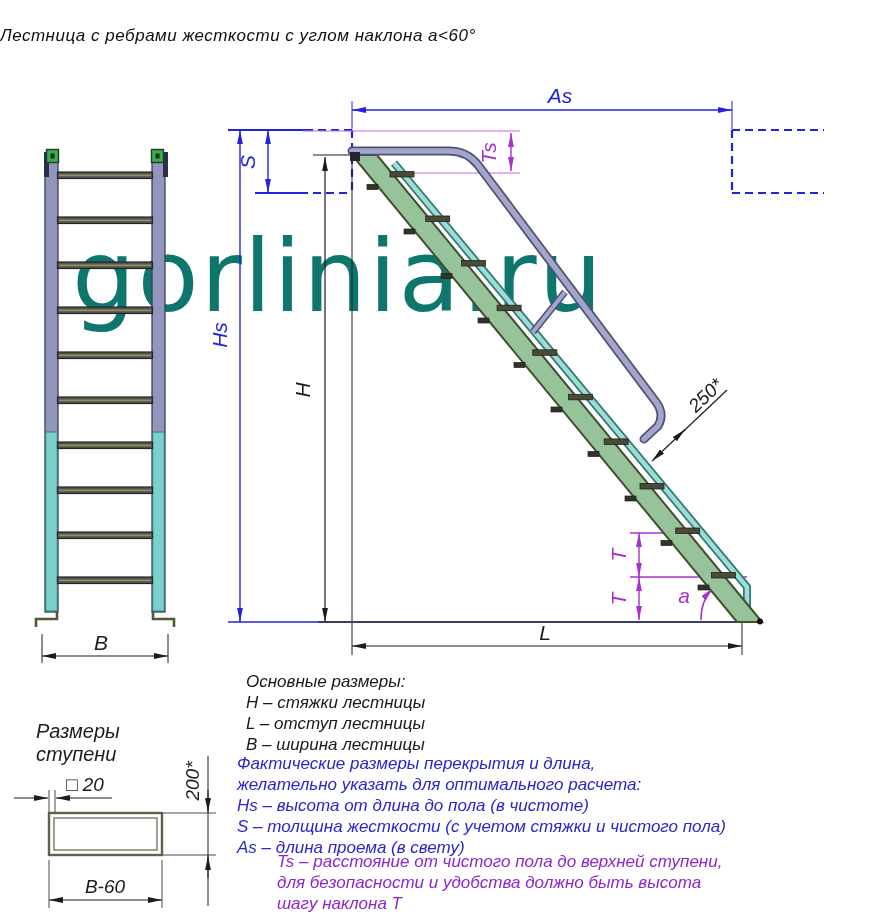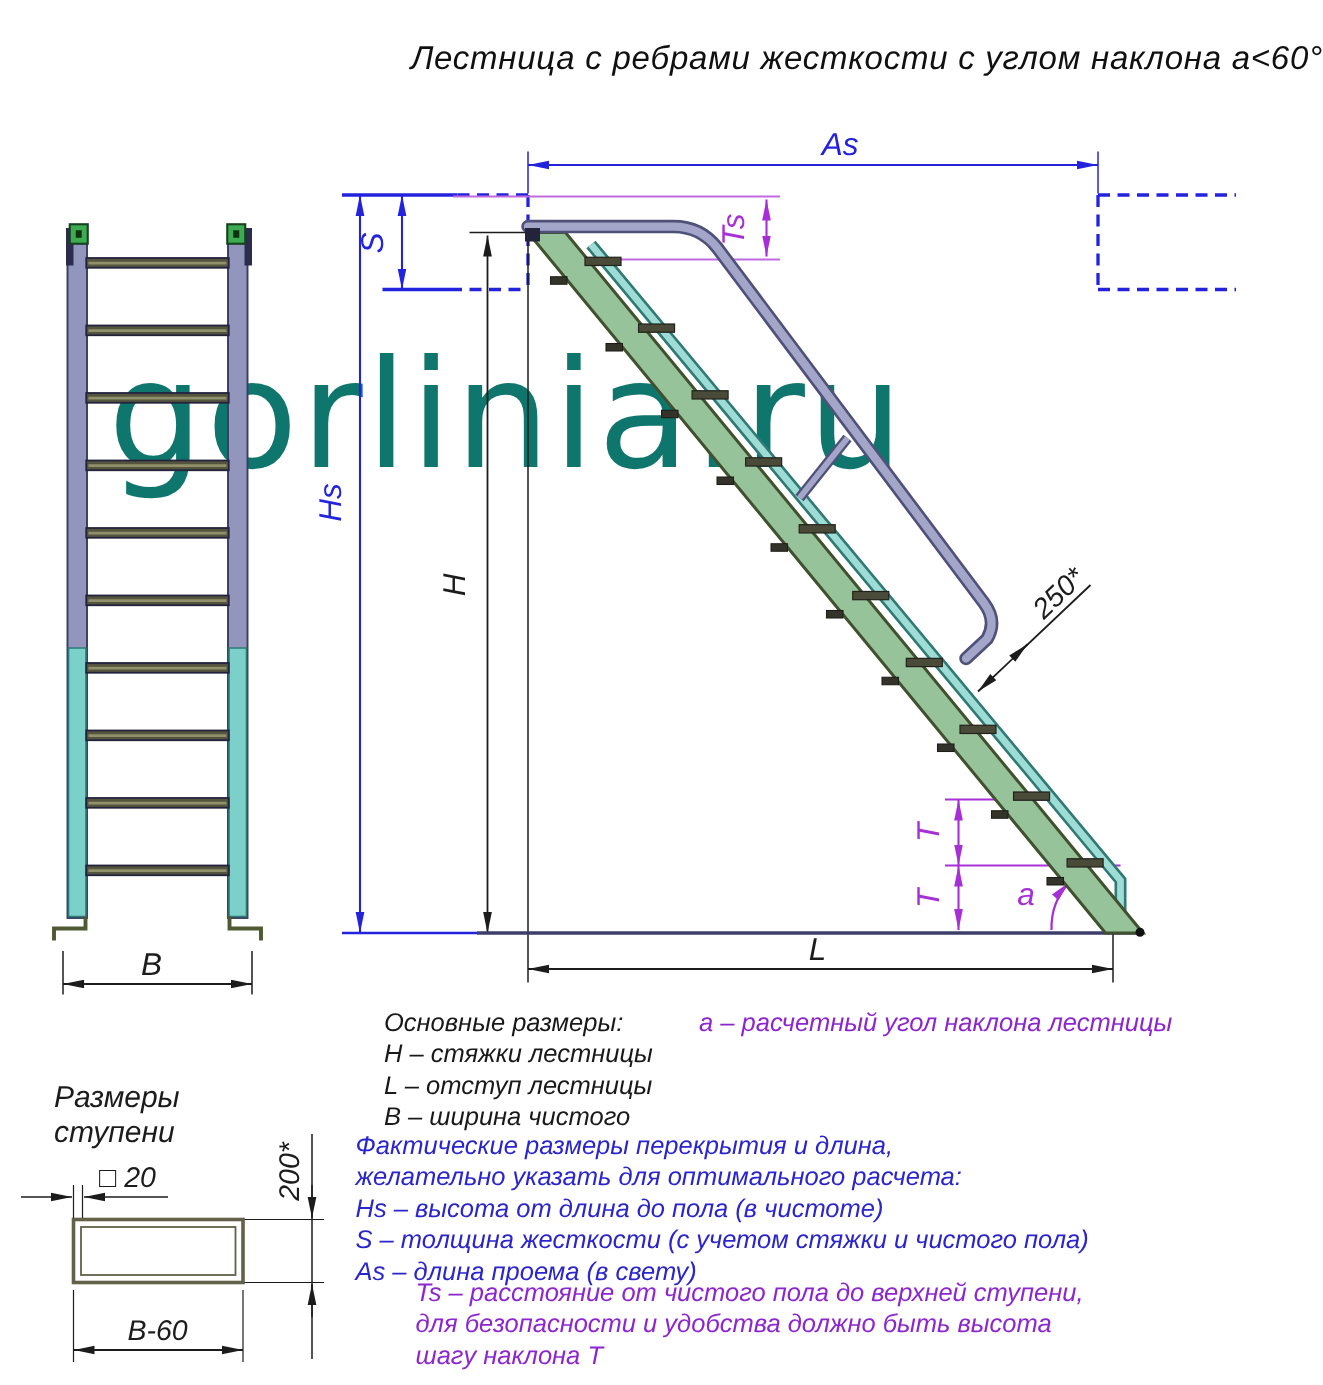--- a/index.html
+++ b/index.html
@@ -1,24 +1,24 @@
 <!DOCTYPE html>
 <html><head>
 <meta charset="utf-8">
 <style>
   html,body{margin:0;padding:0;background:#ffffff;}
   .canvas{position:relative;width:882px;height:923px;background:#fff;overflow:hidden;
           font-family:"Liberation Sans",sans-serif;}
   .watermark{position:absolute;left:72px;top:218px;font-size:100px;letter-spacing:2px;
              color:#0f766e;z-index:0;white-space:nowrap;font-family:"DejaVu Sans",sans-serif;}
   svg.draw{position:absolute;left:0;top:0;z-index:1;}
-  .title{position:absolute;left:0;top:26px;width:100%;text-align:right;
-         font-style:italic;font-size:22px;letter-spacing:0.5px;color:#101010;z-index:2;}
+  .title{position:absolute;left:0;top:26px;width:100%;text-align:left;
+         font-style:italic;font-size:17px;letter-spacing:0.5px;color:#101010;z-index:2;}
   .leg{position:absolute;z-index:2;font-style:italic;font-size:17px;line-height:21px;white-space:nowrap;}
-  #legBasic{left:256px;top:671px;color:#191919;}
+  #legBasic{left:246px;top:671px;color:#191919;}
   #legCalc{left:466px;top:671px;color:#8d26cf;}
   #legActual{left:237px;top:753px;color:#2a25cc;}
   #legTs{left:237px;top:851px;color:#8d26cf;margin-left:40px;}
   text{font-family:"Liberation Sans",sans-serif;font-style:italic;}
   .dimtxt{font-size:21px;}
   .smtxt{font-size:19px;}
   .c-blue{fill:#2323dd;}
   .c-purple{fill:#a62fd6;}
   .c-black{fill:#1c1c1c;}
 </style>
@@ -238,25 +238,24 @@
         <line x1="49" y1="900" x2="162" y2="900" stroke="#1c1c1c" stroke-width="1.2" marker-start="url(#aK)" marker-end="url(#aK)"></line>
         <text class="smtxt c-black" text-anchor="middle" transform="translate(105,893)">B-60</text>
       </g>
     </g>
   </svg>
 
   <div class="leg" id="legBasic">
     <div>Основные размеры:</div>
     <div>H – стяжки лестницы</div>
     <div>L – отступ лестницы</div>
-    <div>B – ширина чистого</div>
+    <div>B – ширина лестницы</div>
   </div>
 
   <div class="leg" id="legCalc">
-    <div>a – расчетный угол наклона лестницы</div>
   </div>
 
   <div class="leg" id="legActual">
     <div>Фактические размеры перекрытия и длина,</div>
     <div>желательно указать для оптимального расчета:</div>
     <div>Hs – высота от длина до пола (в чистоте)</div>
     <div>S – толщина жесткости (с учетом стяжки и чистого пола)</div>
     <div>As – длина проема (в свету)</div>
   </div>
 

